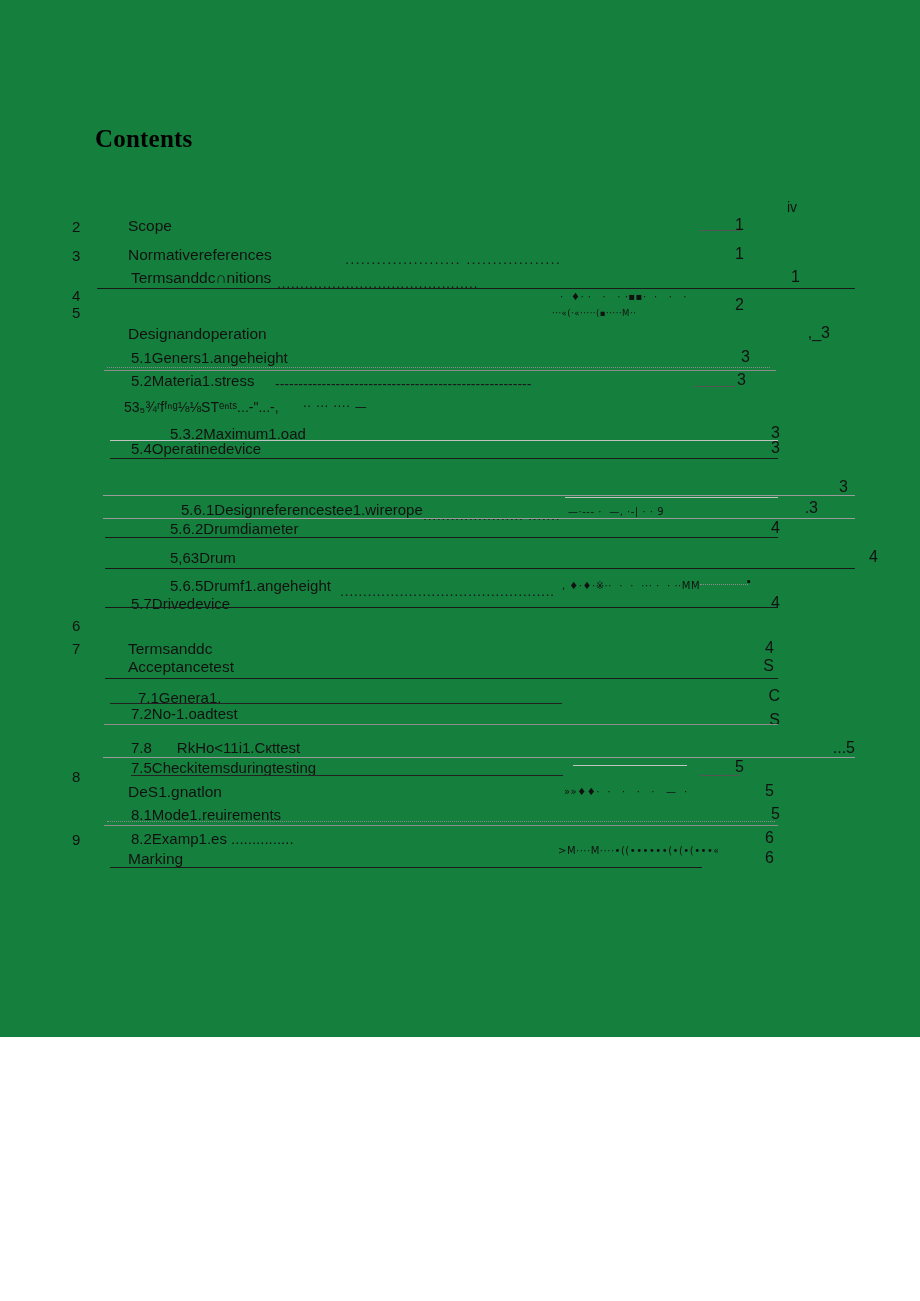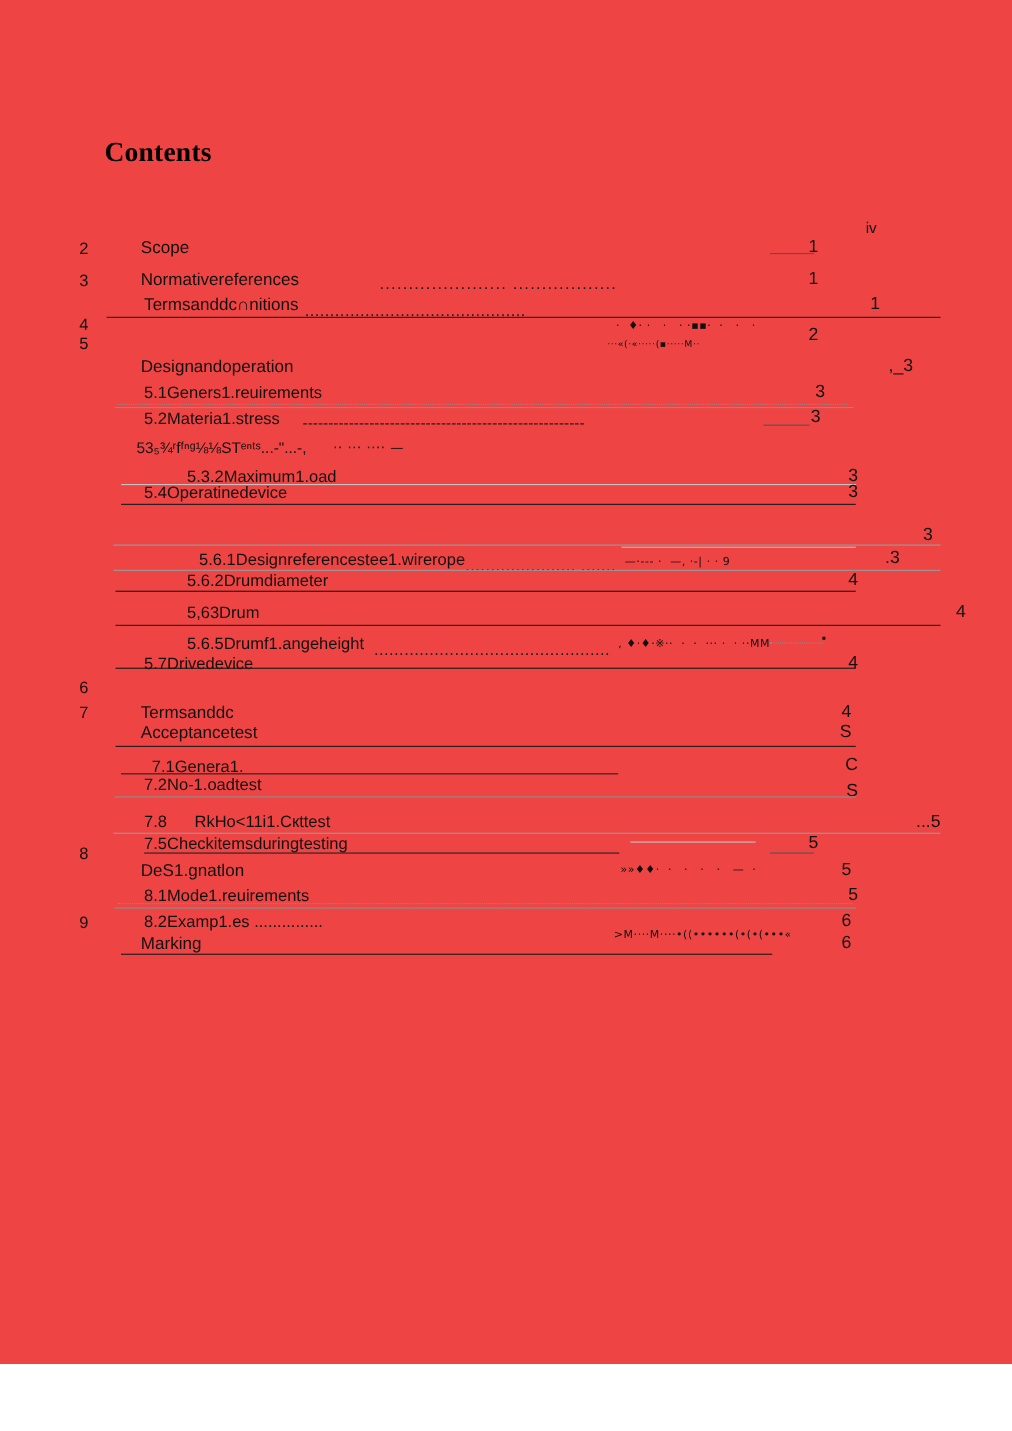--- a/index.html
+++ b/index.html
@@ -9,22 +9,22 @@
     background: #ffffff;
   }
   body {
     font-family: "Liberation Sans", sans-serif;
     color: #0d0d0d;
     -webkit-font-smoothing: none;
   }
   #page {
     position: relative;
     width: 920px;
-    height: 1240px;
-    background: #ef4444;
+    height: 1037px;
+    background: #15803d;
     overflow: hidden;
   }
 
   
   .doc-title {
     position: absolute;
     left: 95px;
     top: 126px;
     font-family: "Liberation Serif", serif;
     font-weight: bold;
@@ -138,21 +138,21 @@
   <div class="abs page-num" style="left:762px; top:269px; width:38px;">1</div>
   <div class="rule" style="left:97px; top:288px; width:758px;"></div>
 
   <div class="noise" style="left:560px; top:291px; width:190px;">·  ♦· ·   ·   · ·▪▪·  ·   ·   ·</div>
   <div class="noise sm" style="left:552px; top:308px; width:200px;">···«(·«·····(▪·····M··</div>
   <div class="abs page-num" style="left:706px; top:297px; width:38px;">2</div>
 
   <div class="abs entry-label" style="left:128px; top:326px;">Designandoperation</div>
   <div class="abs page-num" style="left:792px; top:325px; width:38px;">,_3</div>
 
-  <div class="abs entry-label sub" style="left:131px; top:350px;">5.1Geners1.reuirements</div>
+  <div class="abs entry-label sub" style="left:131px; top:350px;">5.1Geners1.angeheight</div>
   <div class="rule dotted" style="left:107px; top:367px; width:663px;"></div>
   <div class="abs page-num" style="left:712px; top:349px; width:38px;">3</div>
   <div class="rule gray2" style="left:104px; top:370px; width:672px;"></div>
 
   <div class="abs entry-label sub" style="left:131px; top:373px;">5.2Materia1.stress</div>
   <div class="leader dash" style="left:275px; top:376px; width:288px;">-------------------------------------------------------</div>
   <div class="numrule" style="left:694px; top:386px; width:42px;"></div>
   <div class="abs page-num" style="left:708px; top:372px; width:38px;">3</div>
 
   <div class="abs entry-label sub" style="left:124px; top:400px; font-size:14px;">53₅¾ʳfᶠⁿᵍ⅛⅛STᵉⁿᵗˢ...-"...-,</div>

